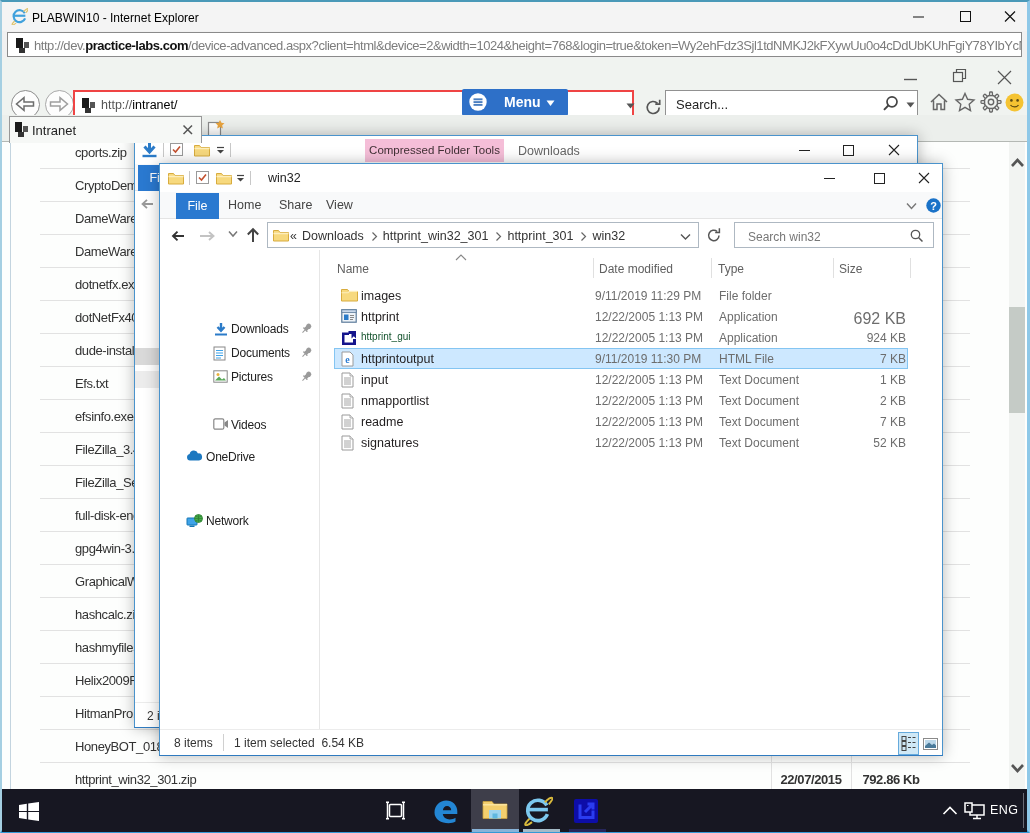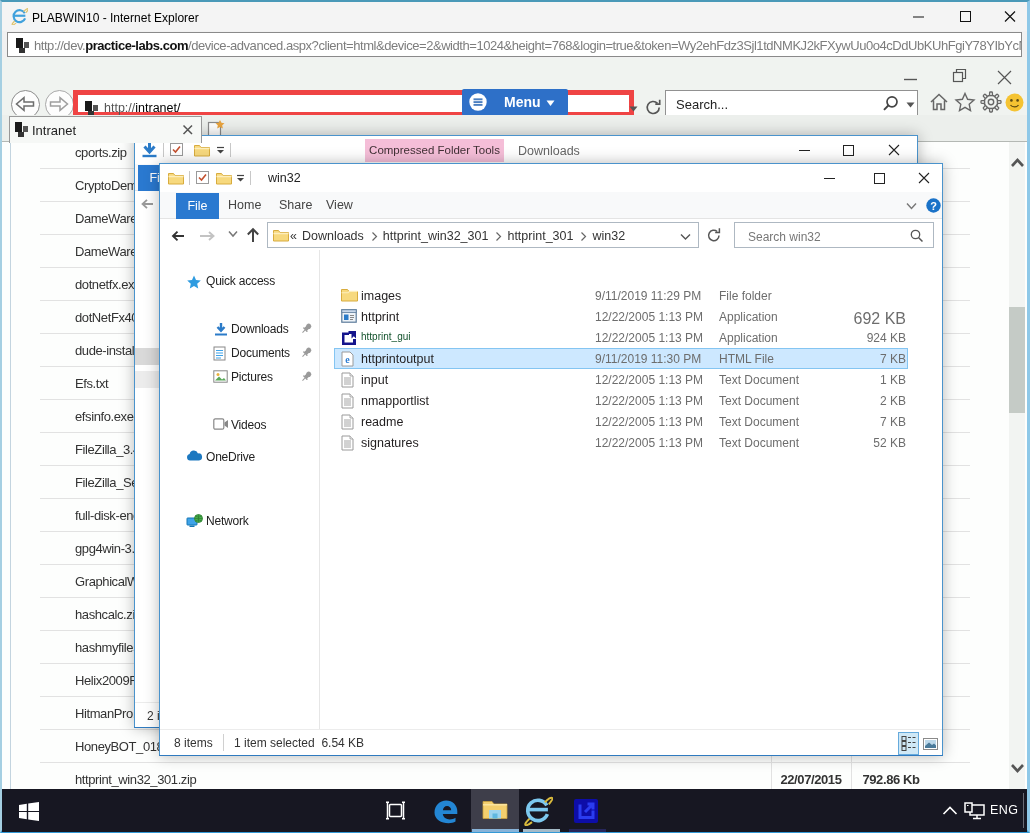--- a/index.html
+++ b/index.html
@@ -12,21 +12,21 @@
 #titlebar { position:absolute; left:0; top:0; width:100%; height:29px; background:#f4f4f4; }
 #titlebar .title { position:absolute; left:30px; top:9px; font-size:12px; color:#000; letter-spacing:0px; }
 .winbtn { position:absolute; top:0; width:46px; height:29px; }
 #urlrow { position:absolute; left:0; top:29px; width:100%; height:27px; background:#f1f1f1; }
 #urlfield { position:absolute; left:5px; top:1px; right:5px; height:25px; background:#fff; border:1px solid #8a8a8a; overflow:hidden; white-space:nowrap; }
 #urlfield .t { position:absolute; left:26px; top:5px; font-size:13px; color:#7d7d7d; letter-spacing:-0.45px;}
 #urlfield .t b { color:#111; font-weight:700; }
 #screen { position:absolute; left:0px; top:56px; width:1025px; height:774px; background:#f0f3f0; overflow:hidden; }
 #toolbar { position:absolute; left:0; top:31px; width:100%; height:56px; }
 .circlebtn { position:absolute; top:1px; width:29px; height:29px; border-radius:50%; background:#fdfdfd; }
-#addrfield { position:absolute; left:71px; top:1px; width:561px; height:27px; background:#fff; border:5px solid #ef4444; }
+#addrfield { position:absolute; left:71px; top:1px; width:561px; height:27px; background:#fff; border:2px solid #ef4444; }
 #addrfield .t { position:absolute; left:26px; top:6px; font-size:12.5px; color:#000; }
 #addrfield .t .g { color:#555; }
 #menubtn { position:absolute; left:460px; top:0px; width:106px; height:27px; background:#2e70c8; border-radius:2px; color:#fff; }
 #menubtn .mt { position:absolute; left:42px; top:5px; font-size:14px; font-weight:700; }
 #searchfield { position:absolute; left:663px; top:1px; width:253px; height:27px; background:#fff; border:1px solid #919191; }
 #searchfield .t { position:absolute; left:10px; top:6px; font-size:13px; color:#222; }
 #tabbar { position:absolute; left:0; top:57px; width:100%; height:27px; background:#ecefec; border-bottom:1px solid #b4b8b4; }
 #tab1 { position:absolute; left:7px; top:1px; width:193px; height:27px; background:#f6f8f6; border:1px solid #989898; border-bottom:none; z-index:3; }
 #tab1 .t { position:absolute; left:22px; top:6px; font-size:13px; color:#222; }
 #page { position:absolute; left:0; top:84px; width:1025px; height:647px; background:#fdfefd; overflow:hidden; }
@@ -581,28 +581,20 @@
 <div style="position:absolute; left:574px; top:2px; width:200px; height:26px; background:#fff; border:1px solid #aeb8c2;">
 <div style="position:absolute; left:13px; top:7px; font-size:12px; color:#777;">Search win32</div>
 <div style="position:absolute; left:175px; top:6px;">
             <svg width="14" height="14">
               <circle cx="5.5" cy="5.5" r="4.2" fill="none" stroke="#555" stroke-width="1.3"></circle>
               <line x1="8.7" y1="8.7" x2="12.5" y2="12.5" stroke="#555" stroke-width="1.5"></line>
             </svg>
           </div>
 </div>
 </div>
-<div style="position:absolute; left:0px; top:105px; width:157px; height:24px; ">
-        <div style="position:absolute; left:26px; top:5px;">
-          <svg width="16" height="16">
-            <path d="M8 1.5 L10 6 L14.8 6.5 L11.2 9.7 L12.2 14.4 L8 12 L3.8 14.4 L4.8 9.7 L1.2 6.5 L6 6 Z" fill="#2e9be0"></path>
-          </svg>
-        </div>
-        <div style="position:absolute; left:46px; top:5px; font-size:12px; color:#222; letter-spacing:-0.2px;">Quick access</div>
-      </div>
       <div style="position:absolute; left:0px; top:153px; width:157px; height:24px; ">
         <div style="position:absolute; left:53px; top:5px;">
           <svg width="16" height="15">
             <path d="M8 1 V8 M4.5 5 L8 8.8 L11.5 5" fill="none" stroke="#2b7bc8" stroke-width="2.4"></path>
             <path d="M2 12.5 h12" stroke="#2b7bc8" stroke-width="2"></path>
           </svg>
         </div>
         <div style="position:absolute; left:71px; top:5px; font-size:12px; color:#222; letter-spacing:-0.2px;">Downloads</div>
         <div style="position:absolute; left:140px; top:5px;">
           <svg width="13" height="13" viewBox="0 0 13 13">
@@ -676,20 +668,35 @@
           <svg width="17" height="15">
             <rect x="1" y="4" width="10" height="7" rx="0.5" fill="#3fa3e8" stroke="#1576b4" stroke-width="1"></rect>
             <rect x="3.5" y="11.5" width="5" height="1.5" fill="#1576b4"></rect>
             <circle cx="12.5" cy="4.5" r="4" fill="#49b04c" stroke="#2c7d30" stroke-width="0.8"></circle>
             <path d="M8.7 4.5 h7.6 M12.5 0.7 v7.6 M9.6 2.2 a5 5 0 0 0 5.8 0 M9.6 6.8 a5 5 0 0 1 5.8 0" stroke="#2c7d30" stroke-width="0.7" fill="none"></path>
           </svg>
         </div>
         <div style="position:absolute; left:46px; top:5px; font-size:12px; color:#222; letter-spacing:-0.2px;">Network</div>
       </div>
       <div style="position:absolute; left:159px; top:86px; width:1px; height:480px; background:#e6e6e6;"></div>
+<div id="xheaders" style="position:absolute; left:0px; top:90px; width:784px; height:28px;">
+<div class="hdr" style="left:177px; top:8px;">Name</div>
+<div class="hdr" style="left:439px; top:8px;">Date modified</div>
+<div class="hdr" style="left:558px; top:8px;">Type</div>
+<div class="hdr" style="left:679px; top:8px;">Size</div>
+<div style="position:absolute; left:295px; top:0px;">
+          <svg width="12" height="7">
+            <path d="M1 6 L6 1 L11 6" fill="none" stroke="#888" stroke-width="1.1"></path>
+          </svg>
+        </div>
+<div style="position:absolute; left:433px; top:4px; width:1px; height:20px; background:#e0e0e0;"></div>
+<div style="position:absolute; left:551px; top:4px; width:1px; height:20px; background:#e0e0e0;"></div>
+<div style="position:absolute; left:673px; top:4px; width:1px; height:20px; background:#e0e0e0;"></div>
+<div style="position:absolute; left:750px; top:4px; width:1px; height:20px; background:#e0e0e0;"></div>
+</div>
 <div style="position:absolute; left:174px; top:121px; width:574px; height:21px; ">
 <div style="position:absolute; left:7px; top:3px;">
           <svg width="17" height="14">
             <path d="M0.5 1.5 h6 l1.5 2 h8.5 v9.5 h-16 Z" fill="#f7d97e" stroke="#d8ac3e" stroke-width="1"></path>
             <path d="M0.5 4.8 L7 4.8 L8.5 3.4 L16.5 3.4" stroke="#fdeebc" stroke-width="1.1" fill="none"></path>
           </svg>
         </div>
 <div style="position:absolute; left:27px; top:4px; font-size:12.5px; color:#211e1f;">images</div>
 <div style="position:absolute; left:261px; top:4px; font-size:12px; color:#6d6d6d;">9/11/2019 11:29 PM</div>
 <div style="position:absolute; left:385px; top:4px; font-size:12px; color:#6d6d6d;">File folder</div>

